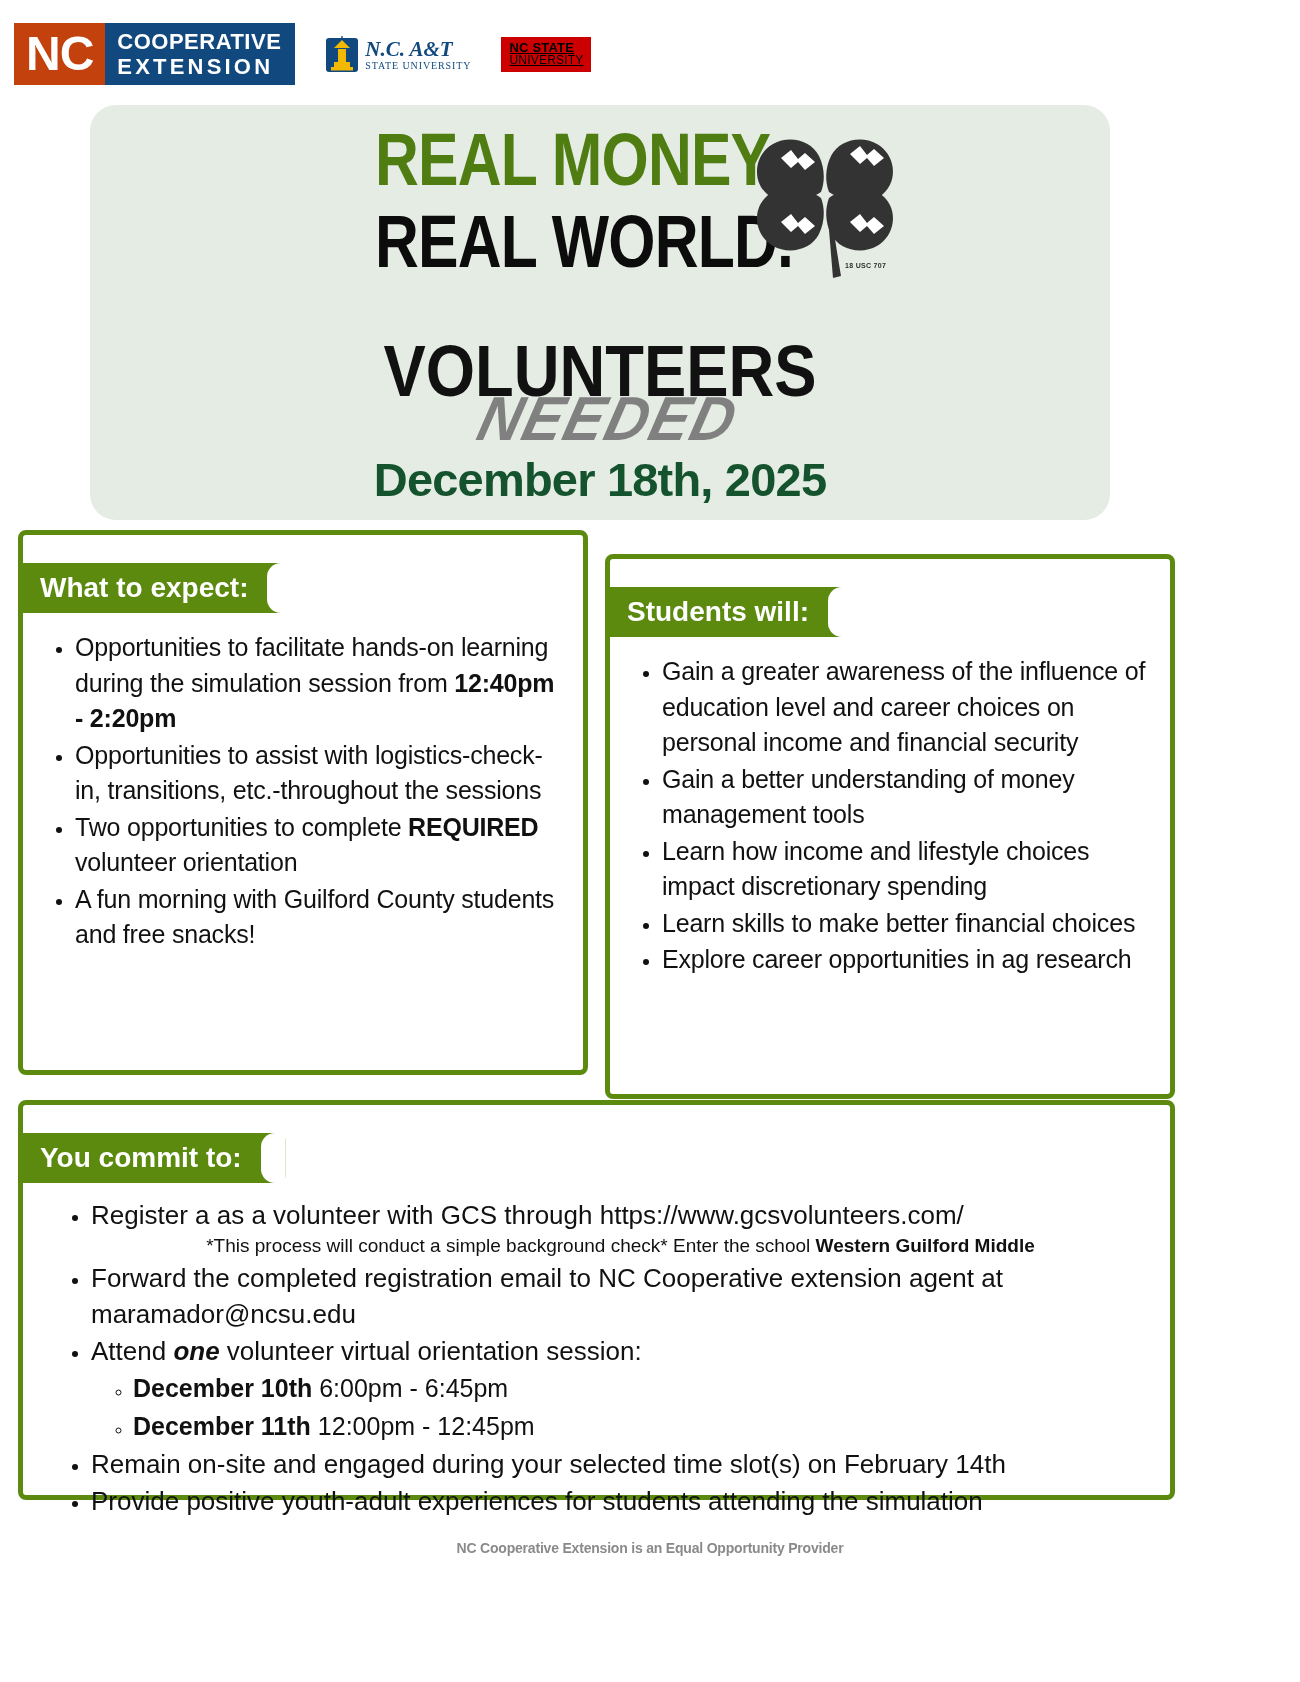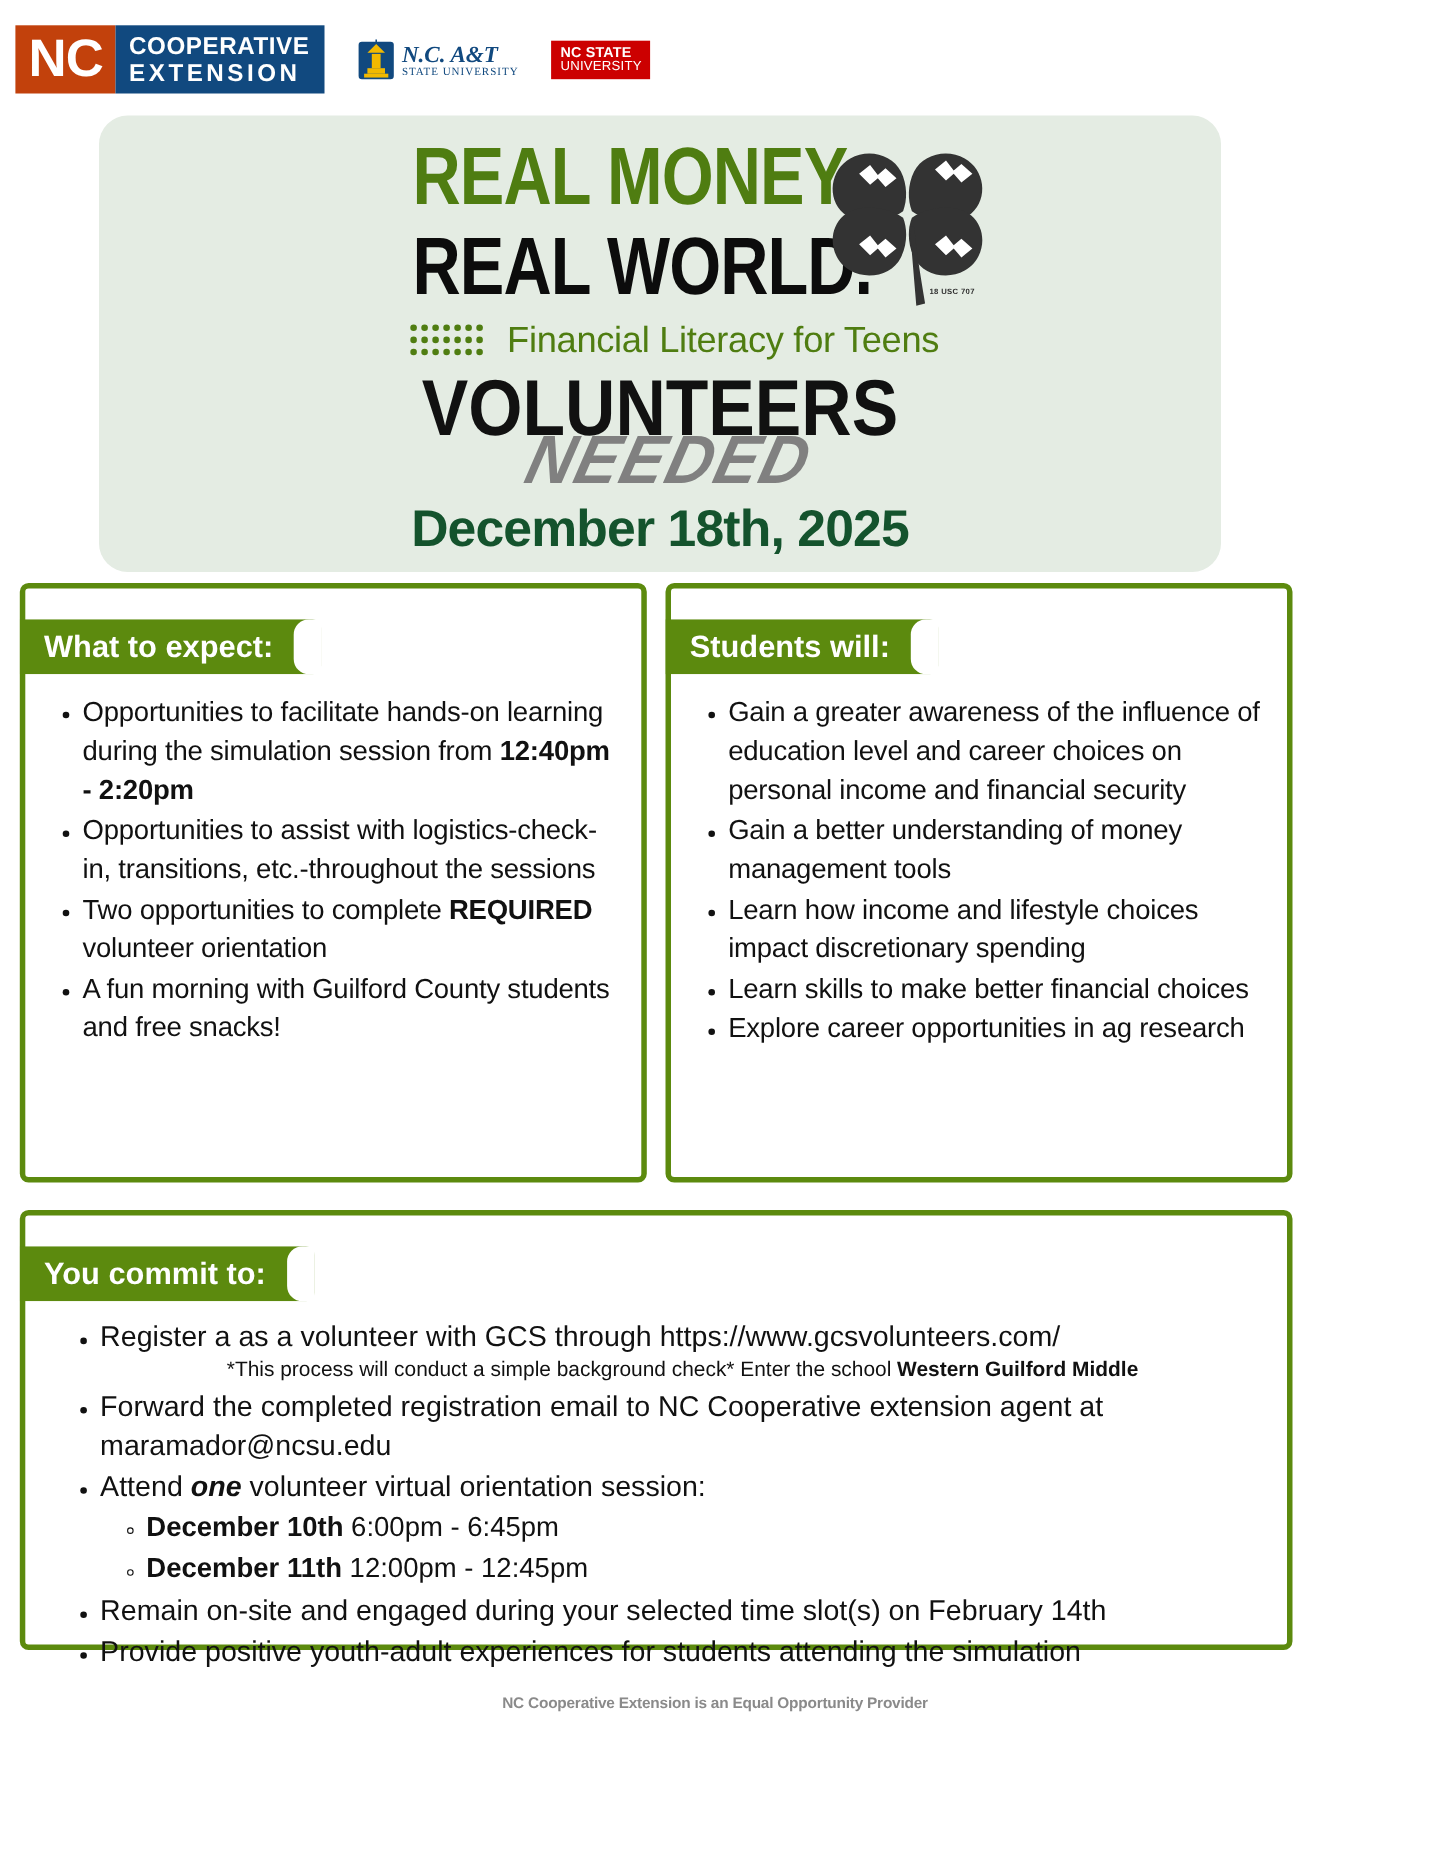--- a/index.html
+++ b/index.html
@@ -83,23 +83,24 @@
   .ncat-text .l2 {
     font-family: "Liberation Serif", serif;
     font-size: 10px;
     color: #11497f;
     letter-spacing: 0.9px;
     display: block;
   }
 
   .ncsu-logo {
     background: #cc0000;
-    color: #ffffff;
+    color: #000000;
     padding: 4px 8px 5px 8px;
     line-height: 13px;
+    text-decoration: underline;
   }
   .ncsu-logo .l1 {
     display: block;
     font-weight: 700;
     font-size: 13px;
     letter-spacing: 0.2px;
   }
   .ncsu-logo .l2 {
     display: block;
     font-weight: 400;
@@ -229,21 +230,21 @@
 
   
   .card {
     position: absolute;
     border: 5px solid #5c8a0e;
     border-radius: 8px;
     background: #ffffff;
     box-sizing: border-box;
   }
   #card-expect { left: 18px;  top: 530px; width: 570px; height: 545px; }
-  #card-students { left: 605px; top: 530px; width: 570px; height: 545px; }
+  #card-students { left: 605px; top: 554px; width: 570px; height: 545px; }
   #card-commit { left: 18px;  top: 1100px; width: 1157px; height: 400px; }
 
   .card-header {
     position: absolute;
     left: -5px;
     top: 28px;
     background: #5c8a0e;
     color: #ffffff;
     font-weight: 700;
     font-size: 28px;
@@ -388,46 +389,20 @@
         <g fill="#ffffff">
           <path d="M36 48 L46 40 L53 49 L60 43 L70 52 L60 60 L53 52 L46 58 Z"></path>
           <path d="M105 44 L115 36 L122 45 L129 39 L139 48 L129 56 L122 48 L115 54 Z"></path>
           <path d="M36 112 L46 104 L53 113 L60 107 L70 116 L60 124 L53 116 L46 122 Z"></path>
           <path d="M105 112 L115 104 L122 113 L129 107 L139 116 L129 124 L122 116 L115 122 Z"></path>
         </g>
       </svg>
     </span>
     <span class="clover-usc">18 USC 707</span>
 
-    <div class="subtitle-row">
-      <span class="dot-grid">
-        <i></i>
-          <i></i>
-          <i></i>
-          <i></i>
-          <i></i>
-          <i></i>
-          <i></i>
-        <i></i>
-          <i></i>
-          <i></i>
-          <i></i>
-          <i></i>
-          <i></i>
-          <i></i>
-        <i></i>
-          <i></i>
-          <i></i>
-          <i></i>
-          <i></i>
-          <i></i>
-          <i></i>
-      </span>
-      <span class="subtitle">Financial Literacy for Teens</span>
-    </div>
 
     <div class="volunteers">VOLUNTEERS</div>
     <div class="needed">NEEDED</div>
     <div class="hero-date">December 18th, 2025</div>
 
   </div>
 </div>
 
 <div class="card" id="card-expect">
   <div class="card-header">What to expect:</div>

